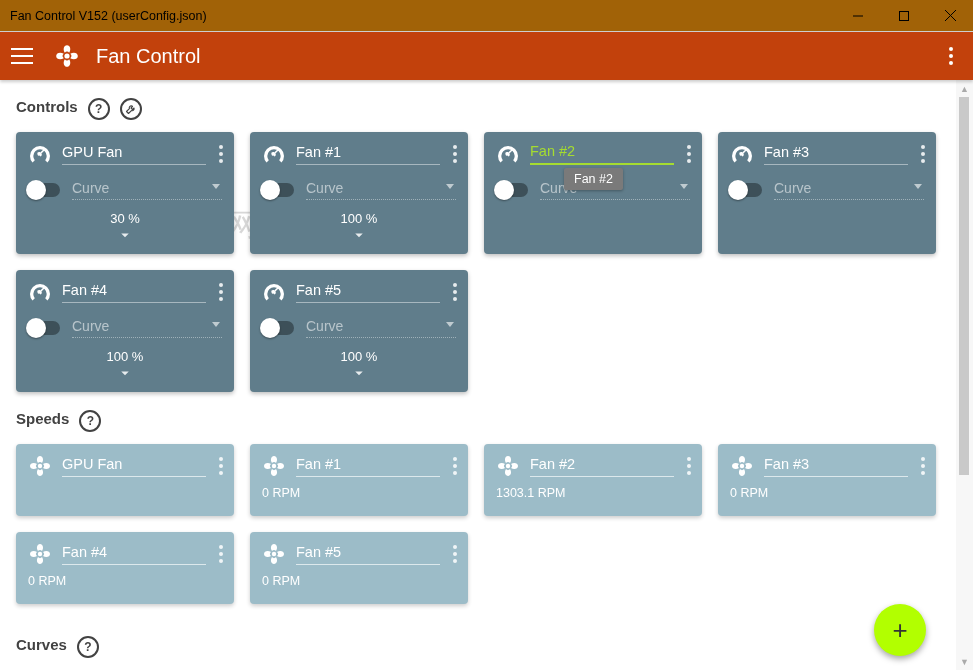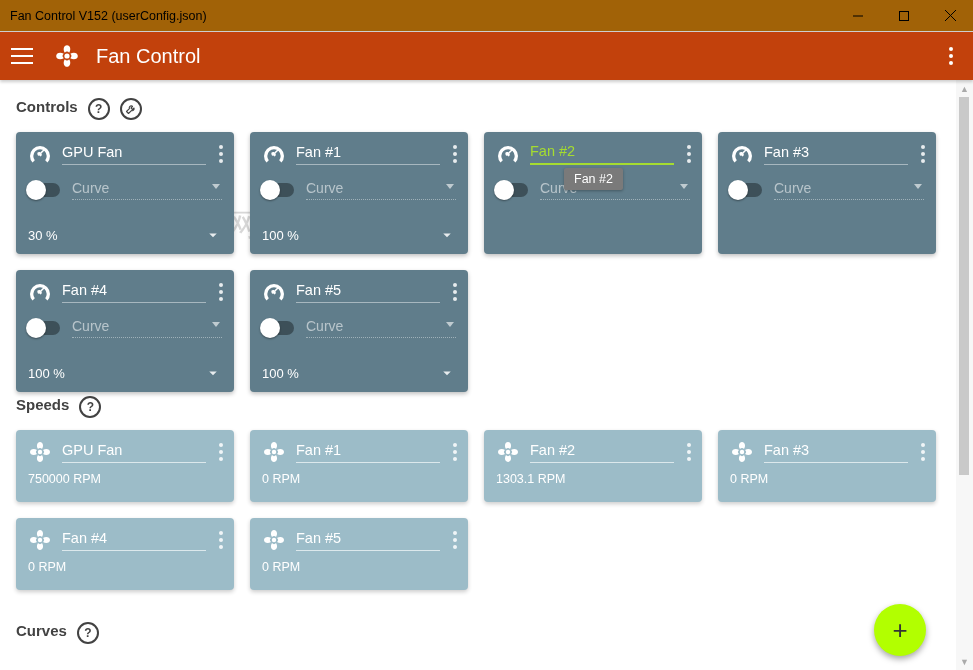--- a/index.html
+++ b/index.html
@@ -150,21 +150,21 @@
   }
   .curve-field::after {
     content:"";
     position:absolute;
     right:2px; top:4px;
     border-left:4px solid transparent;
     border-right:4px solid transparent;
     border-top:5px solid rgba(255,255,255,0.6);
   }
   .ctrl-card .row3 {
-    display: flex; align-items: center; justify-content: space-between; margin-top: auto;
+    display: flex; align-items: center; justify-content: space-between; margin-top: auto; flex-direction: column;
   }
   .pct { font-size: 13px; }
   .chevdown { width: 18px; height: 18px; display:flex; align-items:center; justify-content:center;}
   .chevdown svg { fill: rgba(255,255,255,0.85);}
 
   .tooltip {
     position: absolute;
     top: 36px;
     left: 80px;
     background: #7a7a7a;
@@ -421,40 +421,39 @@
             <div class="pct">100 %</div>
             <div class="chevdown">
               <svg viewBox="0 0 24 24" width="18" height="18">
                 <path d="M7 10l5 5 5-5z"></path>
               </svg>
             </div>
           </div>
         </div>
       </div>
 
-  <div class="section-header" style="margin-top:4px;">
+  <div class="section-header" style="margin-top:18px;">
     <span>Speeds</span>
     <div class="circ-icon">?</div>
   </div>
 
   <div class="card-grid" id="speeds-grid">
         <div class="speed-card">
           <div class="row1">
             <div class="fan-icon"><svg viewBox="0 0 24 24" width="24" height="24">
                 <circle cx="12" cy="12" r="2.2" fill="#fff"></circle>
                 <path fill="#fff" d="M12 2 C15 2 16 6 14 9 C13 7.5 11 7.5 10 9 C8 6 9 2 12 2Z M22 12 C22 15 18 16 15 14 C16.5 13 16.5 11 15 10 C18 8 22 9 22 12Z M12 22 C9 22 8 18 10 15 C11 16.5 13 16.5 14 15 C16 18 15 22 12 22Z M2 12 C2 9 6 8 9 10 C7.5 11 7.5 13 9 14 C6 16 2 15 2 12Z"></path>
               </svg></div>
             <div class="card-name">GPU Fan</div>
             <div class="card-menu">
               <span></span>
               <span></span>
               <span></span>
             </div>
           </div>
-          <div class="rpm">750000 RPM</div>
         </div>
         <div class="speed-card">
           <div class="row1">
             <div class="fan-icon"><svg viewBox="0 0 24 24" width="24" height="24">
                 <circle cx="12" cy="12" r="2.2" fill="#fff"></circle>
                 <path fill="#fff" d="M12 2 C15 2 16 6 14 9 C13 7.5 11 7.5 10 9 C8 6 9 2 12 2Z M22 12 C22 15 18 16 15 14 C16.5 13 16.5 11 15 10 C18 8 22 9 22 12Z M12 22 C9 22 8 18 10 15 C11 16.5 13 16.5 14 15 C16 18 15 22 12 22Z M2 12 C2 9 6 8 9 10 C7.5 11 7.5 13 9 14 C6 16 2 15 2 12Z"></path>
               </svg></div>
             <div class="card-name">Fan #1</div>
             <div class="card-menu">
               <span></span>

